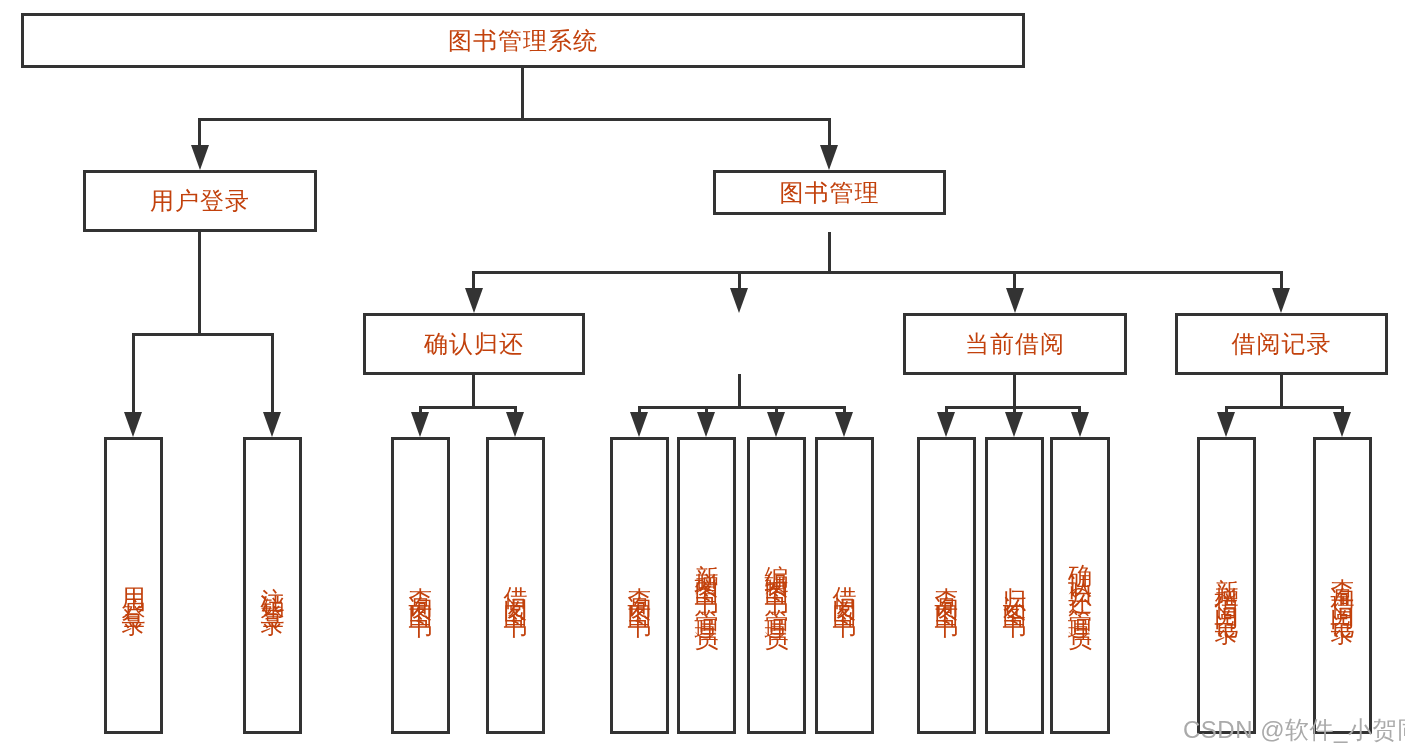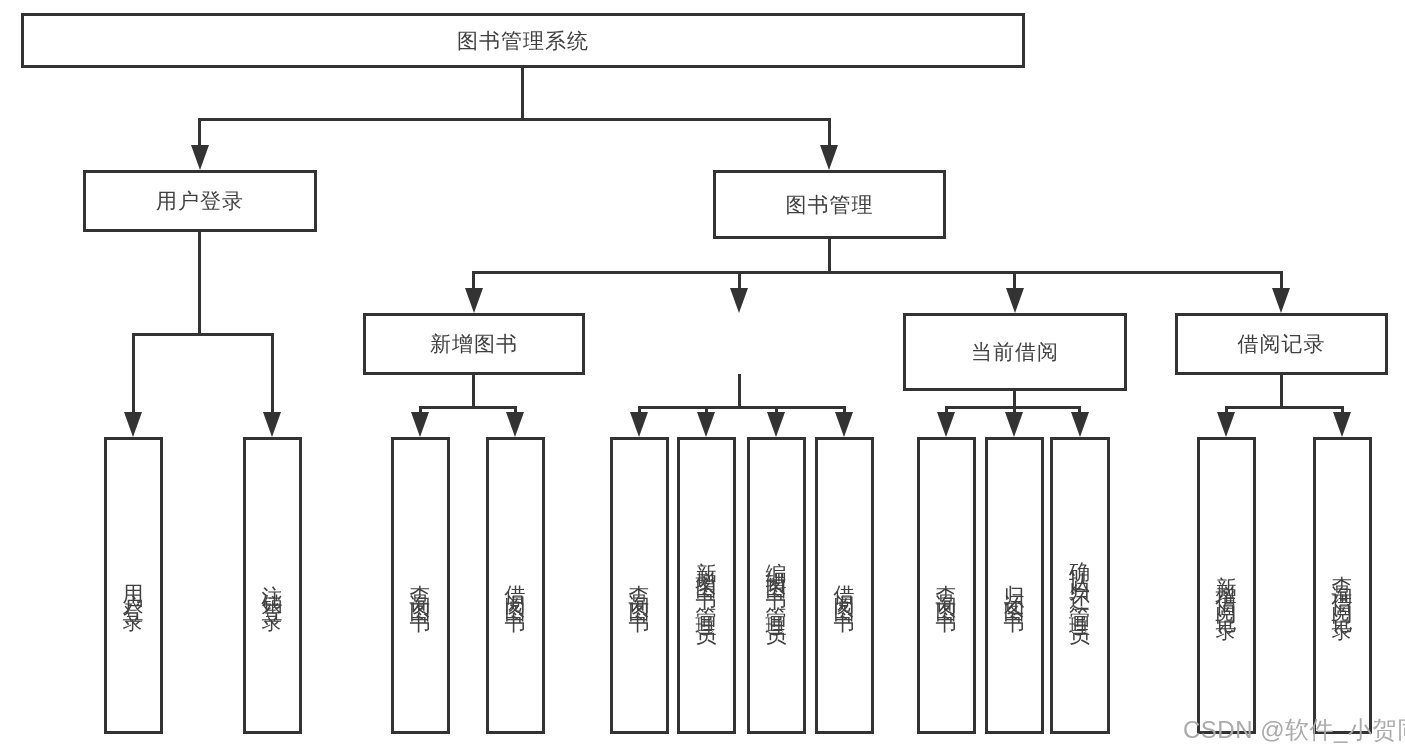--- a/index.html
+++ b/index.html
@@ -3,21 +3,21 @@
 <meta charset="utf-8">
 <style>
   html,body{margin:0;padding:0;background:#ffffff;}
   .canvas{
     position:relative;width:1405px;height:747px;background:#ffffff;overflow:hidden;
     font-family:"Liberation Sans","DejaVu Sans",sans-serif;color:#333333;
   }
   .box{
     position:absolute;background:#ffffff;border:3px solid #333333;box-sizing:border-box;
     display:flex;align-items:center;justify-content:center;
-    font-size:21px;letter-spacing:1px;color:#404040;white-space:nowrap;
+    font-size:24px;letter-spacing:1px;color:#c2410c;white-space:nowrap;
   }
   .vbox{
     writing-mode:vertical-rl;text-orientation:mixed;
     letter-spacing:9px;line-height:1;
   }
   .hline{position:absolute;height:3px;background:#333333;}
   .vline{position:absolute;width:3px;background:#333333;}
   .arrow{
     position:absolute;width:0;height:0;
     border-left:9px solid transparent;border-right:9px solid transparent;
@@ -88,24 +88,24 @@
   <div class="arrow" style="left:835px;top:412px"></div>
   <div class="arrow" style="left:937px;top:412px"></div>
   <div class="arrow" style="left:1005px;top:412px"></div>
   <div class="arrow" style="left:1071px;top:412px"></div>
   <div class="arrow" style="left:1217px;top:412px"></div>
   <div class="arrow" style="left:1333px;top:412px"></div>
 
   <div class="box" style="left:21px;top:13px;width:1004px;height:55px">图书管理系统</div>
 
   <div class="box" style="left:83px;top:170px;width:234px;height:62px">用户登录</div>
-  <div class="box" style="left:713px;top:170px;width:233px;height:69px">图书管理</div>
+  <div class="box" style="left:713px;top:170px;width:233px;height:45px">图书管理</div>
 
-  <div class="box" style="left:363px;top:313px;width:222px;height:62px">新增图书</div>
-  <div class="box" style="left:903px;top:313px;width:224px;height:78px">当前借阅</div>
+  <div class="box" style="left:363px;top:313px;width:222px;height:62px">确认归还</div>
+  <div class="box" style="left:903px;top:313px;width:224px;height:62px">当前借阅</div>
   <div class="box" style="left:1175px;top:313px;width:213px;height:62px">借阅记录</div>
 
   <div class="box vbox" style="left:104px;top:437px;width:59px;height:297px">用户登录</div>
   <div class="box vbox" style="left:243px;top:437px;width:59px;height:297px">注销登录</div>
 
   <div class="box vbox" style="left:391px;top:437px;width:59px;height:297px">查询图书</div>
   <div class="box vbox" style="left:486px;top:437px;width:59px;height:297px">借阅图书</div>
 
   <div class="box vbox" style="left:610px;top:437px;width:59px;height:297px">查询图书</div>
   <div class="box vbox" style="left:677px;top:437px;width:59px;height:297px">新增图书（管理员）</div>

